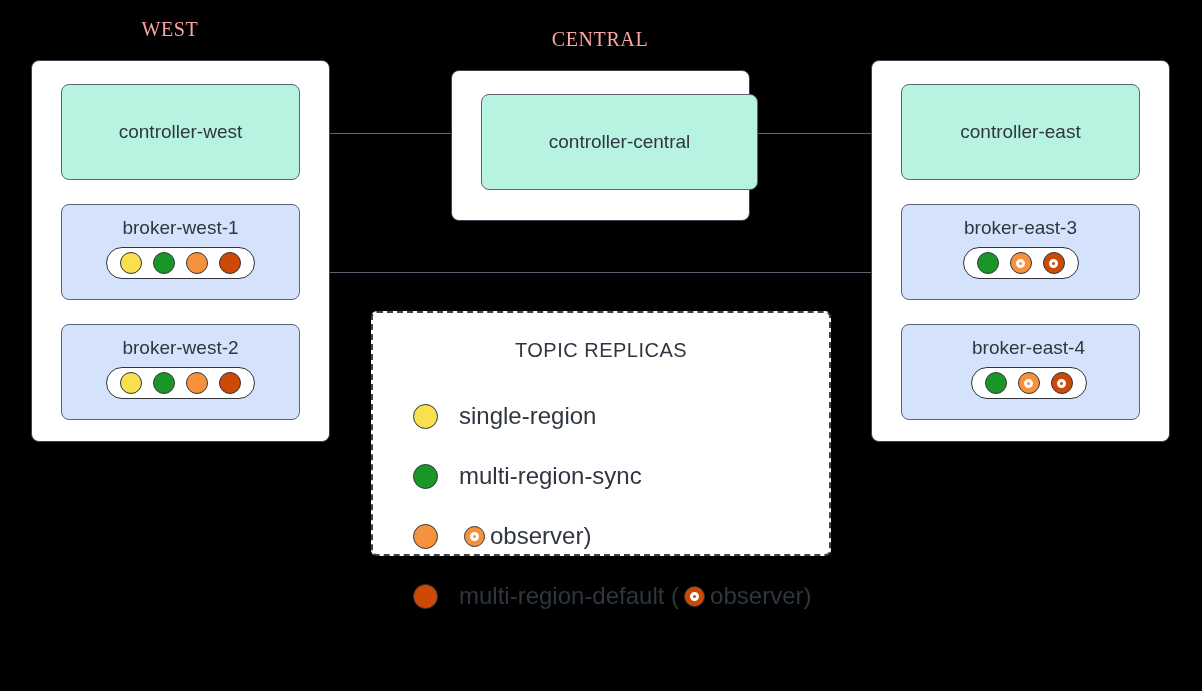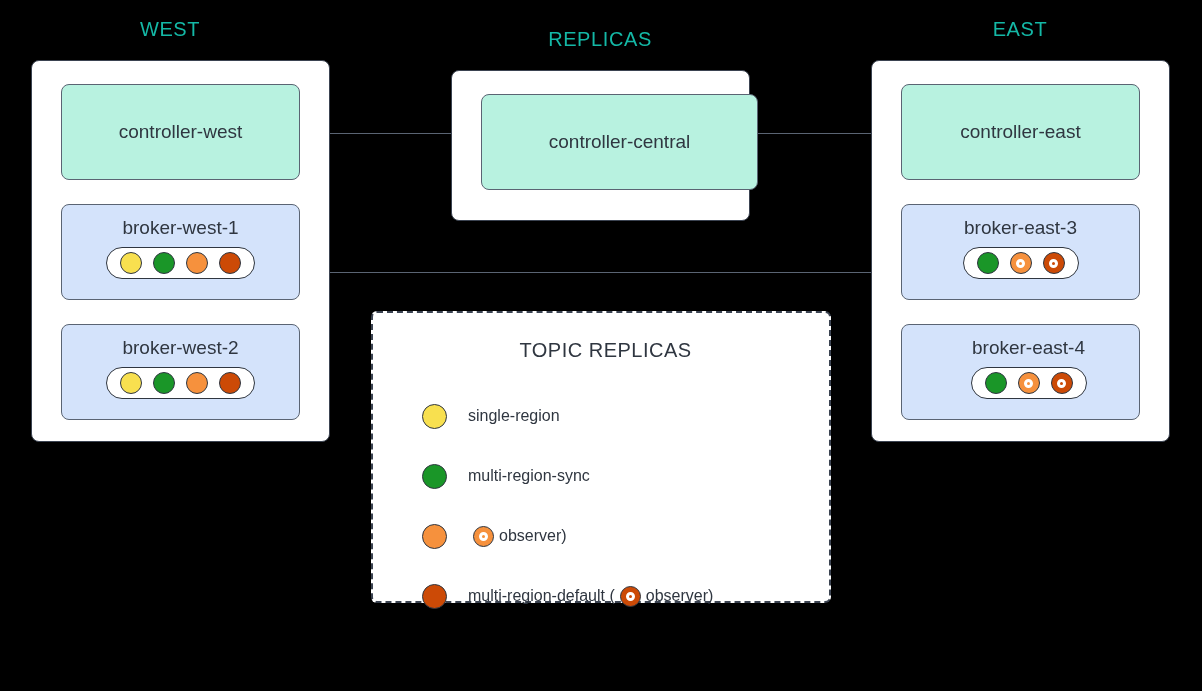--- a/index.html
+++ b/index.html
@@ -18,26 +18,26 @@
   #canvas {
     position: absolute;
     left: 0; top: 0;
     width: 1202px;
     height: 691px;
   }
 
   
   .region-label {
     position: absolute;
-    color: #14b8a6;
+    color: #fca5a5;
     font-size: 20px;
     letter-spacing: 0.6px;
     text-align: center;
     white-space: nowrap;
-    font-family: Liberation Sans, sans-serif;
+    font-family: Liberation Serif, serif;
   }
 
   
   .region-box {
     position: absolute;
     background: #ffffff;
     border: 1px solid #3b4351;
     border-radius: 8px;
     box-sizing: border-box;
   }
@@ -148,21 +148,21 @@
     width: 25px;
     height: 25px;
     border-radius: 50%;
     border: 1px solid #2f3640;
     box-sizing: border-box;
     flex: 0 0 auto;
   }
   .legend-text {
     margin-left: 21px;
     color: #2f3640;
-    font-size: 16px;
+    font-size: 24px;
     white-space: nowrap;
     display: flex;
     align-items: center;
     font-family: "Liberation Sans", sans-serif;
   }
   .inline-obs {
     width: 21px;
     height: 21px;
     border-radius: 50%;
     border: 1px solid #2f3640;
@@ -207,47 +207,46 @@
     </div>
     <div class="broker-node" style="left: 61px; top: 324px; width: 239px; height: 96px;">
       <div class="broker-title">broker-west-2</div>
       <div class="replica-pill">
         <span class="dot" title="single-region" style="background: rgb(248, 224, 79);"></span>
         <span class="dot" title="multi-region-sync" style="background: rgb(26, 150, 40);"></span>
         <span class="dot" title="multi-region-async" style="background: rgb(246, 145, 61);"></span>
         <span class="dot" title="multi-region-default" style="background: rgb(204, 74, 6);"></span>
       </div>
     </div>
-    <div class="region-label" style="left: 450px; top: 28px; width: 300px;">REPLICAS</div>
+    <div class="region-label" style="left: 450px; top: 28px; width: 300px;">CENTRAL</div>
     <div class="region-box" style="left: 451px; top: 70px; width: 299px; height: 151px;"></div>
     <div class="controller-node" style="left: 481px; top: 94px; width: 277px; height: 96px;">
       <span>controller-central</span>
     </div>
-    <div class="region-label" style="left: 870px; top: 18px; width: 300px;">EAST</div>
     <div class="region-box" style="left: 871px; top: 60px; width: 299px; height: 382px;"></div>
     <div class="controller-node" style="left: 901px; top: 84px; width: 239px; height: 96px;">
       <span>controller-east</span>
     </div>
     <div class="broker-node" style="left: 901px; top: 204px; width: 239px; height: 96px;">
       <div class="broker-title">broker-east-3</div>
       <div class="replica-pill">
         <span class="dot" title="multi-region-sync" style="background: rgb(26, 150, 40);"></span>
         <span class="dot observer" title="multi-region-async" style="background: rgb(246, 145, 61);"></span>
         <span class="dot observer" title="multi-region-default" style="background: rgb(204, 74, 6);"></span>
       </div>
     </div>
     <div class="broker-node" style="left: 901px; top: 324px; width: 239px; height: 96px; padding-left: 16px;">
       <div class="broker-title">broker-east-4</div>
       <div class="replica-pill">
         <span class="dot" title="multi-region-sync" style="background: rgb(26, 150, 40);"></span>
         <span class="dot observer" title="multi-region-async" style="background: rgb(246, 145, 61);"></span>
         <span class="dot observer" title="multi-region-default" style="background: rgb(204, 74, 6);"></span>
       </div>
     </div>
-    <div class="legend-box" style="left: 371px; top: 311px; width: 460px; height: 292px; padding-left: 9px;">
+    <div class="legend-box" style="left: 371px; top: 311px; width: 460px; height: 245px;">
       <div class="legend-title">TOPIC REPLICAS</div>
       <div class="legend-rows">
         <div class="legend-row">
           <div class="legend-swatch" style="background: rgb(248, 224, 79);"></div>
           <div class="legend-text">
             <span>single-region</span>
           </div>
         </div>
         <div class="legend-row">
           <div class="legend-swatch" style="background: rgb(26, 150, 40);"></div>

